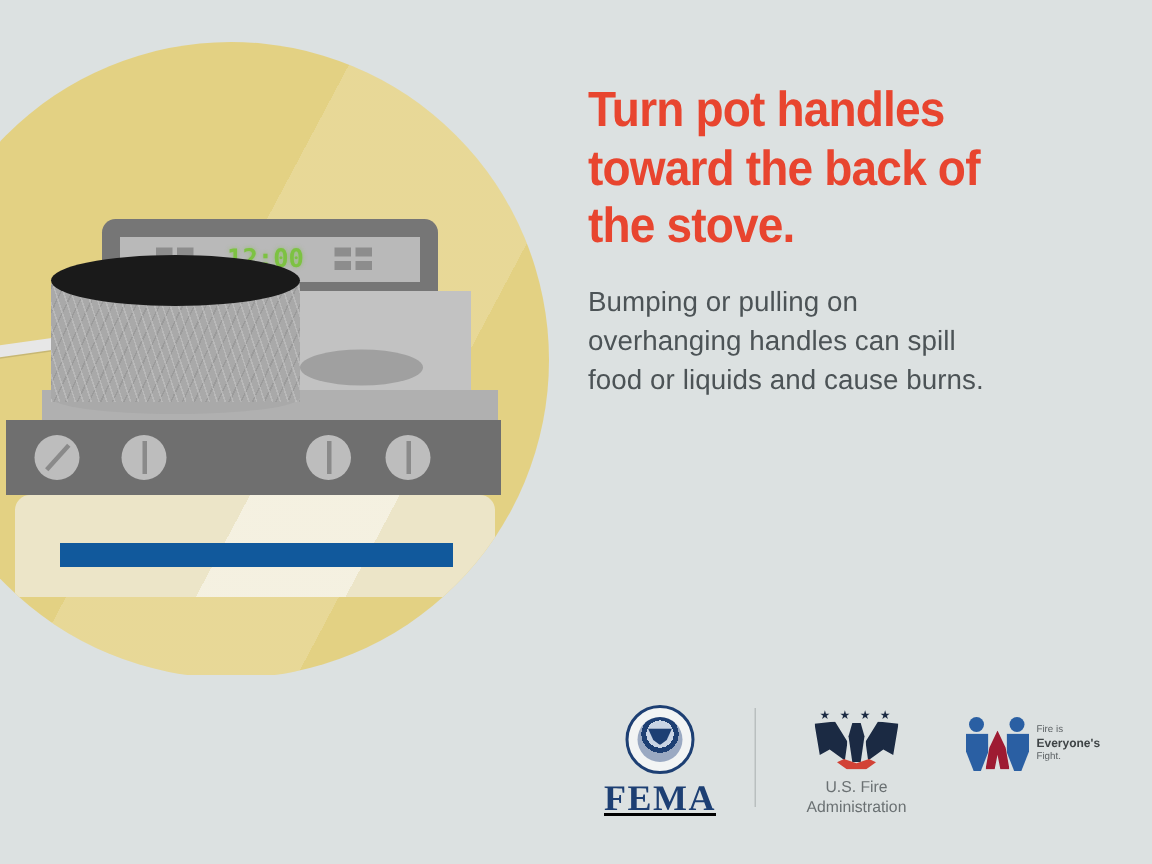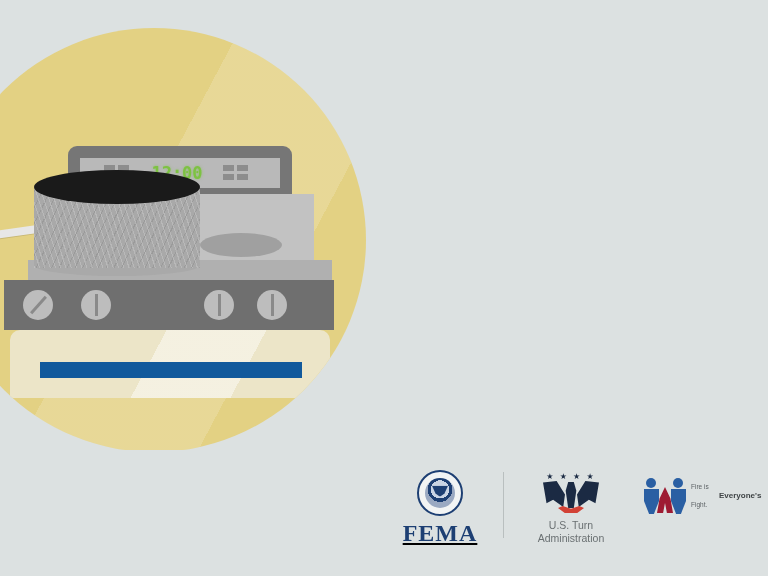--- a/index.html
+++ b/index.html
@@ -340,21 +340,21 @@
   .fief-person.r { right:0; }
   .fief-flame {
     position:absolute;
     left:50%; top:9px;
     transform:translateX(-50%);
     width:16px; height:26px;
     background:#9e1b32;
     clip-path:polygon(50% 0,84% 44%,100% 100%,62% 100%,50% 62%,38% 100%,0 100%,16% 44%);
   }
   .fief-text { color:#5c6164; font-size:6.5px; line-height:1.25; }
-  .fief-text .strong { font-weight:bold; font-size:8px; color:#3f4446;margin-left:28px; }
+  .fief-text .strong { font-weight:bold; font-size:8px; color:#3f4446; }
 </style>
 </head>
 <body>
 
 <div id="poster">
 
   <div id="illustration">
     <div class="circle-wrap">
       <div class="circle-sheen"></div>
 
@@ -396,20 +396,32 @@
         <div class="knob k4"></div>
       </div>
 
       <div class="oven-door">
         <div class="oven-sheen"></div>
       </div>
       <div class="oven-handle"></div>
     </div>
   </div>
 
+  <div id="textblock">
+    <div class="headline">
+      <div>Turn pot handles</div>
+      <div>toward the back of</div>
+      <div>the stove.</div>
+    </div>
+    <div class="body-text">
+      <div>Bumping or pulling on</div>
+      <div>overhanging handles can spill</div>
+      <div>food or liquids and cause burns.</div>
+    </div>
+  </div>
 
   <div id="logos">
 
     <div class="logo logo-fema">
       <div class="dhs-seal">
         <div class="dhs-inner"></div>
       </div>
       <div class="fema-word">FEMA</div>
     </div>
 
@@ -417,21 +429,21 @@
 
     <div class="logo logo-usfa">
       <div class="usfa-mark">
         <div class="usfa-stars">★ ★ ★ ★ ★</div>
         <div class="eagle-wing l"></div>
         <div class="eagle-wing r"></div>
         <div class="eagle-body"></div>
         <div class="eagle-talons"></div>
       </div>
       <div class="usfa-text">
-        <div>U.S. Turn</div>
+        <div>U.S. Fire</div>
         <div>Administration</div>
       </div>
     </div>
 
     <div class="logo logo-fief">
       <div class="fief-row">
         <div class="fief-mark">
           <div class="fief-person l">
             <div class="head"></div>
               <div class="body"></div>

